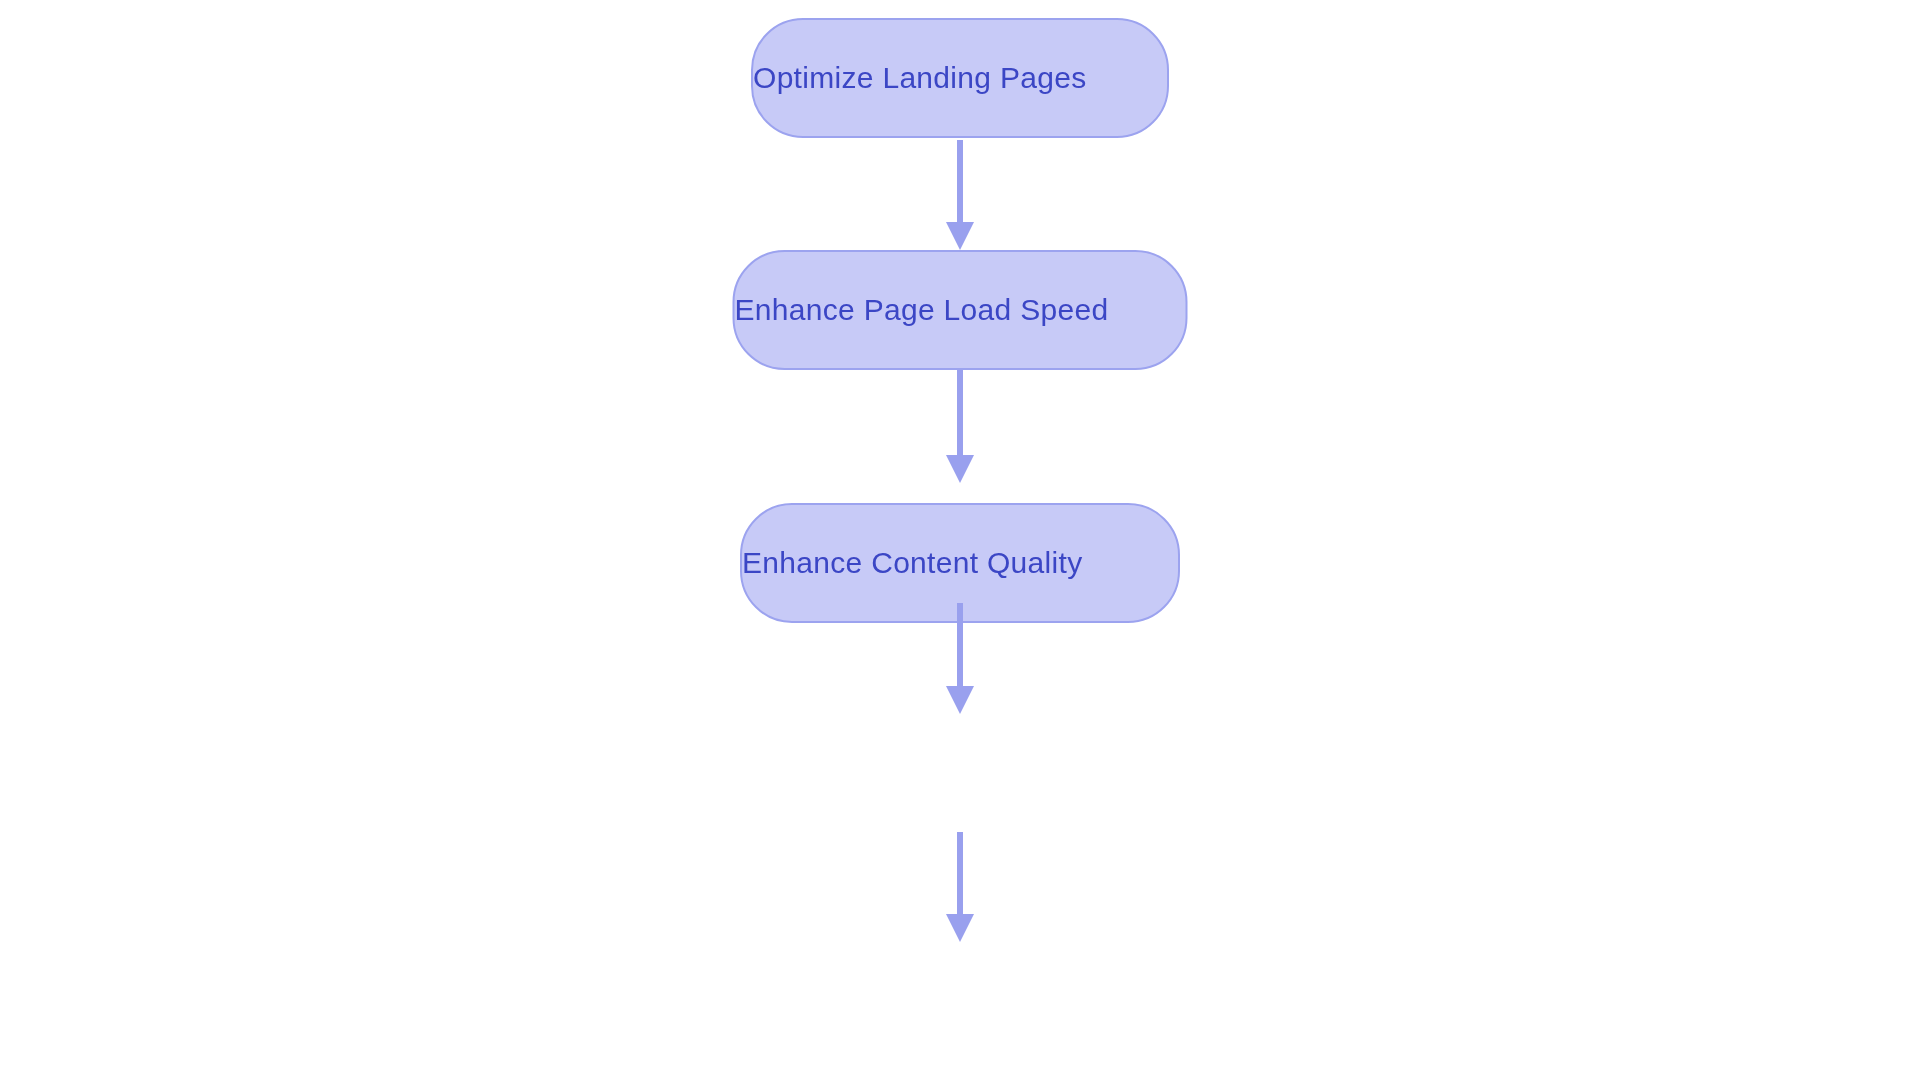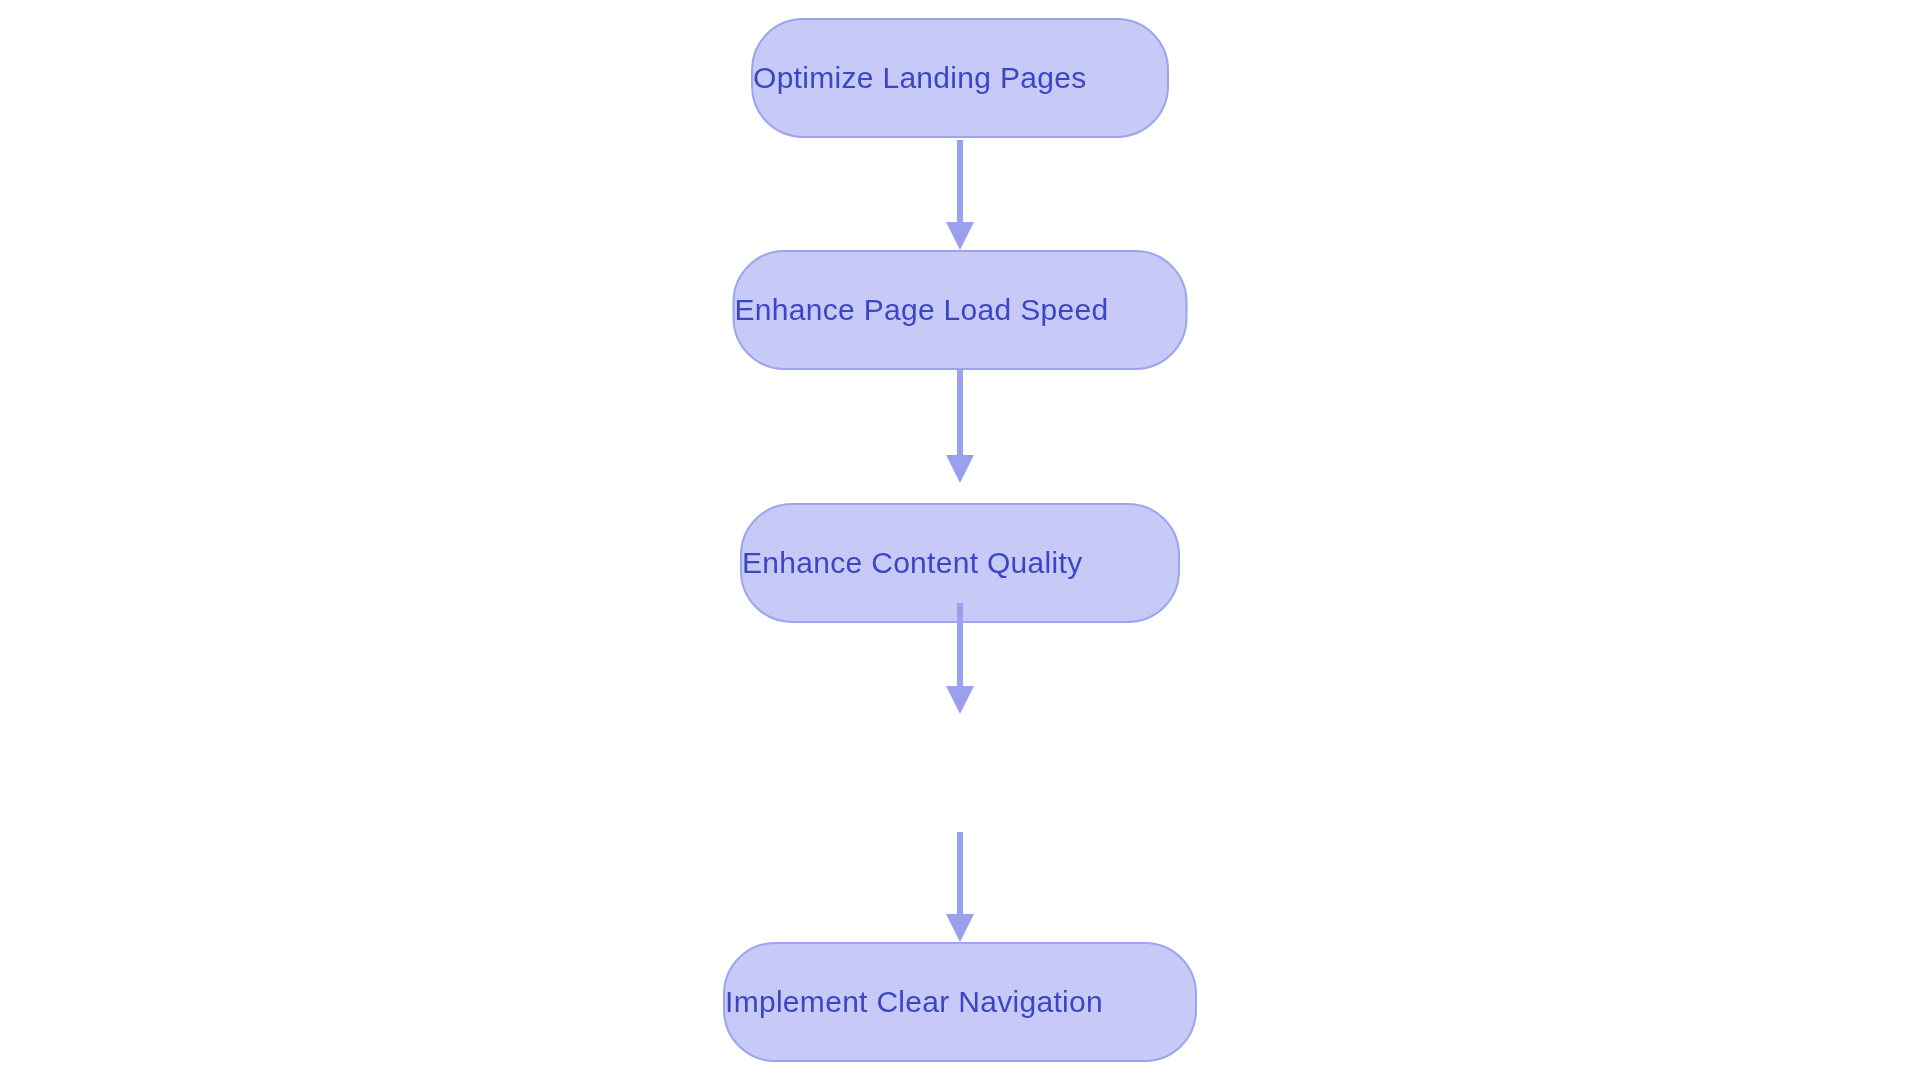--- a/index.html
+++ b/index.html
@@ -97,17 +97,14 @@
     <div class="shaft"></div>
     <div class="head"></div>
   </div>
 
 
   <div class="arrow a4">
     <div class="shaft"></div>
     <div class="head"></div>
   </div>
 
-  <div class="node n5">
-    <span>Implement Clear Navigation</span>
-  </div>
 
 </div>
 
 </body></html>

